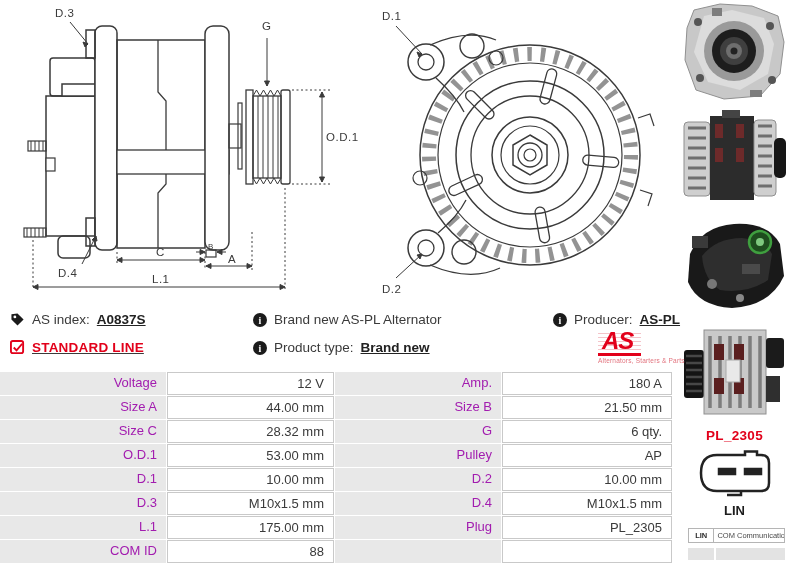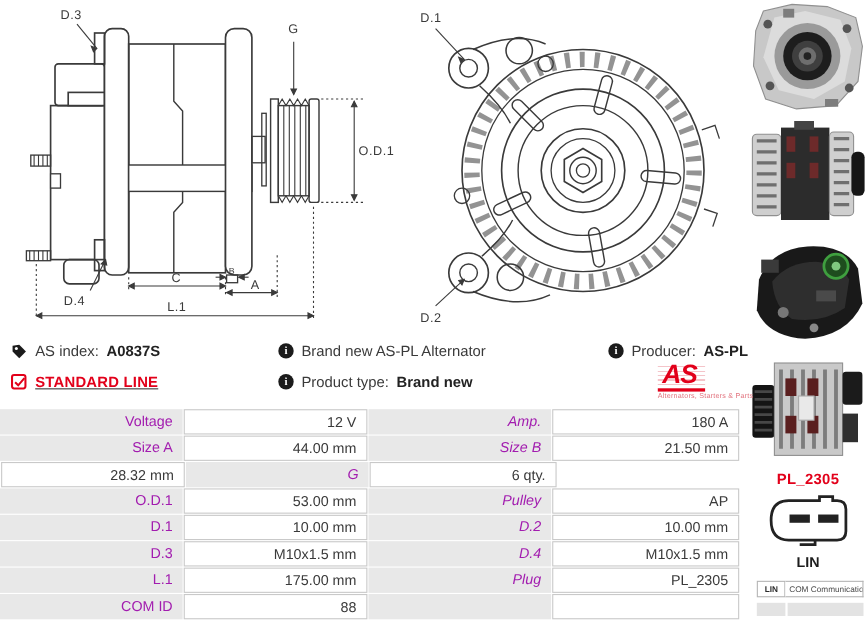--- a/index.html
+++ b/index.html
@@ -25,43 +25,43 @@
   .com-table { margin:10px 4px 0 8px; }
   .com-row { display:flex; margin-bottom:5px; }
   .com-c1 { width:27px; border:1px solid #b5b5b5; font-size:7.5px; font-weight:bold; text-align:center; padding:2px 0; color:#2b2b2b; background:#fff; }
   .com-c2 { width:72px; border:1px solid #b5b5b5; border-left:none; font-size:7.5px; padding:2px 2px 2px 3px; color:#4a4a4a; background:#fff; white-space:nowrap; overflow:hidden; }
   .bar { height:12px; background:#e3e3e3; }
   .bar.b1 { width:27px; margin-right:2px; }
   .bar.b2 { width:72px; }
 
   
   .info { position:absolute; left:0; top:303px; width:676px; height:66px; font-size:13.5px; }
-  .info-item { position:absolute; display:flex; align-items:flex-start; gap:7px; white-space:nowrap; }
+  .info-item { position:absolute; display:flex; align-items:flex-end; gap:7px; white-space:nowrap; }
   .ii-1 { left:10px;  top:9px; }
   .ii-2 { left:253px; top:9px; }
   .ii-3 { left:553px; top:9px; }
   .ii-4 { left:10px;  top:37px;text-decoration:underline; }
   .ii-5 { left:253px; top:37px; }
-  .bold { font-weight:bold; color:#222; }
+  .bold { font-weight:bold; color:#222;text-decoration:underline; }
   .red-line { color:#e2001a; font-weight:bold; letter-spacing:.2px; }
   .info-icon { display:inline-flex; align-items:center; justify-content:center; width:14px; height:14px; border-radius:50%; background:#1b1b1b; color:#fff; font-size:10px; font-weight:bold; font-family:"Liberation Serif", serif; flex:0 0 auto; }
   .tag-icon svg, .check-icon svg { display:block; }
   .as-logo { position:absolute; left:598px; top:27px; width:100px; text-align:left; }
   .as-logo-text { display:inline-block; font-weight:bold; font-style:italic; font-size:24px; color:#e2001a; line-height:22px; letter-spacing:-1px; border-bottom:3px solid #e2001a; padding:0 8px 1px 4px;
                   background:repeating-linear-gradient(#fff 0 3px, #f4c4c9 3px 4px); }
   .as-logo-sub { display:block; font-size:6.5px; color:#e2737e; margin-top:1px; letter-spacing:.2px; }
 
   
   .spec { position:absolute; left:0; top:372px; width:673px; }
   .trow { display:flex; height:23px; margin-bottom:1px; }
   .tl, .tv { line-height:21px; font-size:13px; text-align:right; white-space:nowrap; }
   .tl { background:#e8e8e8; padding-right:9px; color:#a21caf; }
   .tv { background:#fff; border:1px solid #c9c9c9; padding-right:9px; margin-left:1px; color:#3a3a3a; }
   .c1 { width:166px; } .c2 { width:167px; }
-  .c3 { width:166px; margin-left:1px;font-style:italic; } .c4 { width:170px; }
+  .c3 { width:166px; margin-left:1px; } .c4 { width:170px; }
 </style>
 </head>
 <body>
 
 <div class="page">
 
   <div class="draw draw-side">
     <svg width="360" height="300" viewBox="0 0 360 300">
       <g fill="none" stroke="#3a3a3a" stroke-width="1.5">
 
@@ -318,20 +318,21 @@
       <div class="tl c3">Amp.</div>
       <div class="tv c4">180 A</div>
     </div>
     <div class="trow">
       <div class="tl c1">Size A</div>
       <div class="tv c2">44.00 mm</div>
       <div class="tl c3">Size B</div>
       <div class="tv c4">21.50 mm</div>
     </div>
     <div class="trow">
+      <div class="tl c1">Size C</div>
       <div class="tv c2">28.32 mm</div>
       <div class="tl c3">G</div>
       <div class="tv c4">6 qty.</div>
     </div>
     <div class="trow">
       <div class="tl c1">O.D.1</div>
       <div class="tv c2">53.00 mm</div>
       <div class="tl c3">Pulley</div>
       <div class="tv c4">AP</div>
     </div>

